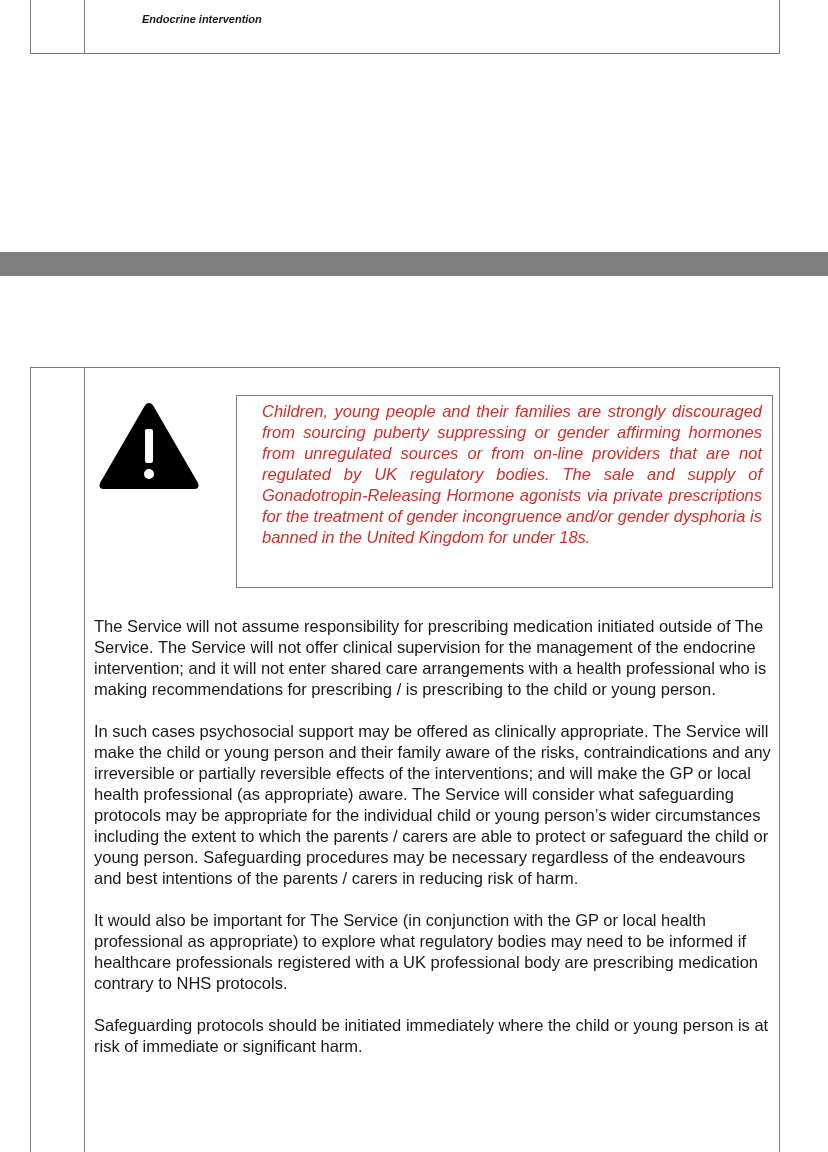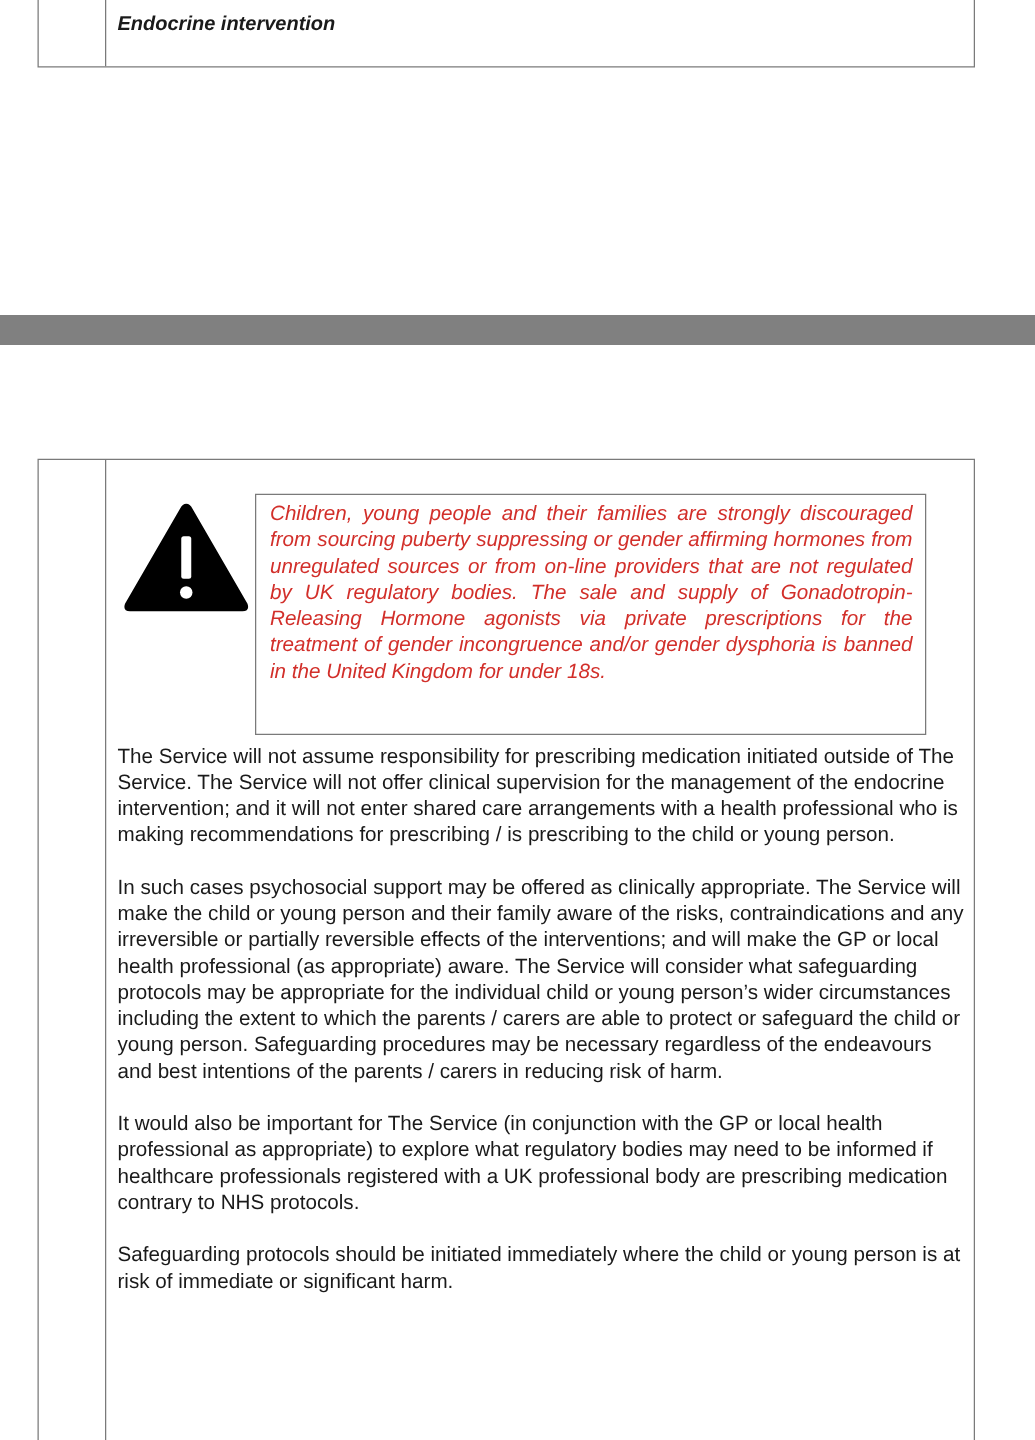--- a/index.html
+++ b/index.html
@@ -12,40 +12,40 @@
     position: absolute; left: 30px; width: 750px;
     border: 1px solid #7a7a7a; box-sizing: border-box;
   }
   .table .lcol {
     position: absolute; left: 0; top: 0; bottom: 0; width: 53px;
     border-right: 1px solid #7a7a7a;
   }
   .table .rcol { margin-left: 63px; padding-right: 8px; }
   #top-table { top: -2px; height: 56px; }
   #top-table .rcol { padding-top: 10px; }
-  .h-bi { font-weight: bold; font-style: italic; font-size: 16px; line-height: 21px; }
+  .h-bi { font-weight: bold; font-style: italic; font-size: 11px; line-height: 21px; margin-left: 48px; }
   .para { font-size: 16.5px; line-height: 21px; margin: 0; }
   #page-break {
     position: absolute; left: 0; top: 252px; width: 828px; height: 24px;
     background: #808080;
   }
   #bottom-table { top: 367px; height: 800px; }
   #bottom-table .rcol { padding-top: 5px; }
   sup { font-size: 10px; vertical-align: 7px; line-height: 0; }
   .gap { height: 21px; }
   .warn-row { position: relative; height: 200px; margin-top: 1px; }
   .warn-icon { position: absolute; left: 4px; top: 6px; width: 102px; height: 90px; }
   .warn-box {
-    position: absolute; left: 110px; top: 0; width: 537px; height: 193px;
+    position: absolute; left: 142px; top: 0; width: 537px; height: 193px;
     border: 1px solid #7a7a7a; box-sizing: border-box;
-    padding: 5px 10px 0 11px;
+    padding: 5px 10px 0 25px;
     color: #d22f2a; font-style: italic; font-size: 16.5px; line-height: 21px;
     text-align: justify;
   }
-  .body-paras { }
+  .body-paras { margin-top: 21px; }
   .body-paras .para { margin-bottom: 21px; }
 </style>
 </head>
 <body>
 
 <div class="table" id="top-table">
   <div class="lcol"></div>
   <div class="rcol">
     <div class="h-bi">Endocrine intervention</div>
   </div>

